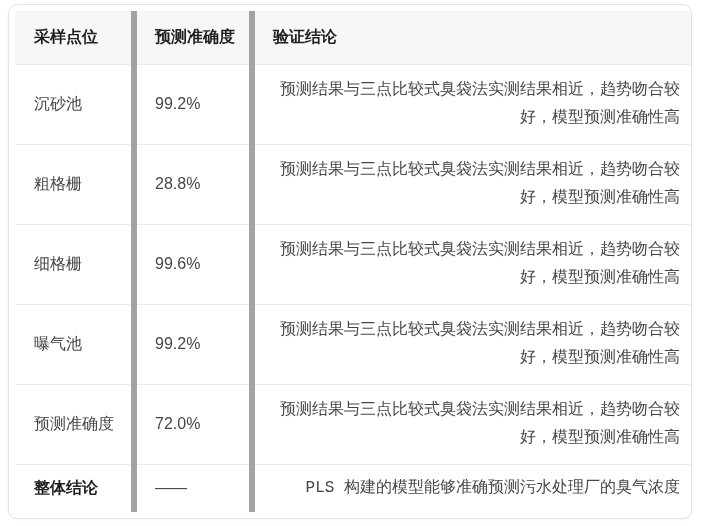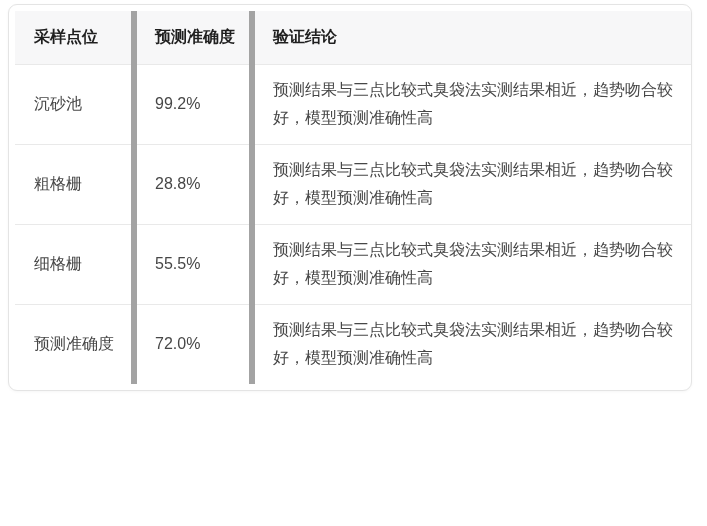--- a/index.html
+++ b/index.html
@@ -41,22 +41,22 @@
     height: 53px;
     font-weight: 700;
     color: #1f1f1f;
   }
   tbody td {
     height: 80px;
     color: #474747;
   }
   th.col-point, td.col-point { padding-left: 19px; }
   th.col-acc,  td.col-acc  { padding-left: 18px; }
-  th.col-concl, td.col-concl { padding-left: 18px; padding-right: 19px; }
-  td.col-concl { line-height: 28px; }
+  th.col-concl, td.col-concl { padding-left: 18px; padding-right: 19px; font-family: Liberation Mono, monospace; }
+  td.col-concl { line-height: 28px; text-align: right; }
   tr.summary-row td { height: 48px; }
   tr.summary-row td.col-point { font-weight: 700; color: #1f1f1f; }
   tr.summary-row td.col-concl { line-height: 22px; }
 </style>
 </head>
 <body>
 
 <div class="table-card">
   <table>
     <colgroup>
@@ -77,23 +77,33 @@
           <td class="col-acc">99.2%</td>
           <td class="col-concl">预测结果与三点比较式臭袋法实测结果相近，趋势吻合较好，模型预测准确性高</td>
         </tr>
         <tr>
           <td class="col-point">粗格栅</td>
           <td class="col-acc">28.8%</td>
           <td class="col-concl">预测结果与三点比较式臭袋法实测结果相近，趋势吻合较好，模型预测准确性高</td>
         </tr>
         <tr>
           <td class="col-point">细格栅</td>
-          <td class="col-acc">55.5%</td>
+          <td class="col-acc">99.6%</td>
+          <td class="col-concl">预测结果与三点比较式臭袋法实测结果相近，趋势吻合较好，模型预测准确性高</td>
+        </tr>
+        <tr>
+          <td class="col-point">曝气池</td>
+          <td class="col-acc">99.2%</td>
           <td class="col-concl">预测结果与三点比较式臭袋法实测结果相近，趋势吻合较好，模型预测准确性高</td>
         </tr>
         <tr>
           <td class="col-point">预测准确度</td>
           <td class="col-acc">72.0%</td>
           <td class="col-concl">预测结果与三点比较式臭袋法实测结果相近，趋势吻合较好，模型预测准确性高</td>
         </tr>
+        <tr class="summary-row">
+          <td class="col-point">整体结论</td>
+          <td class="col-acc">——</td>
+          <td class="col-concl">PLS 构建的模型能够准确预测污水处理厂的臭气浓度</td>
+        </tr>
       </tbody>
   </table>
 </div>
 
 </body></html>

